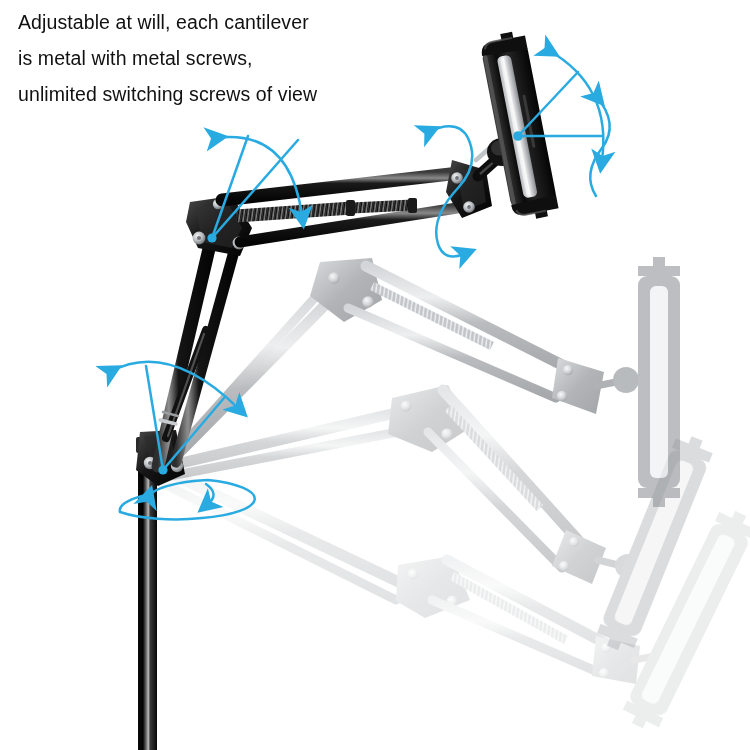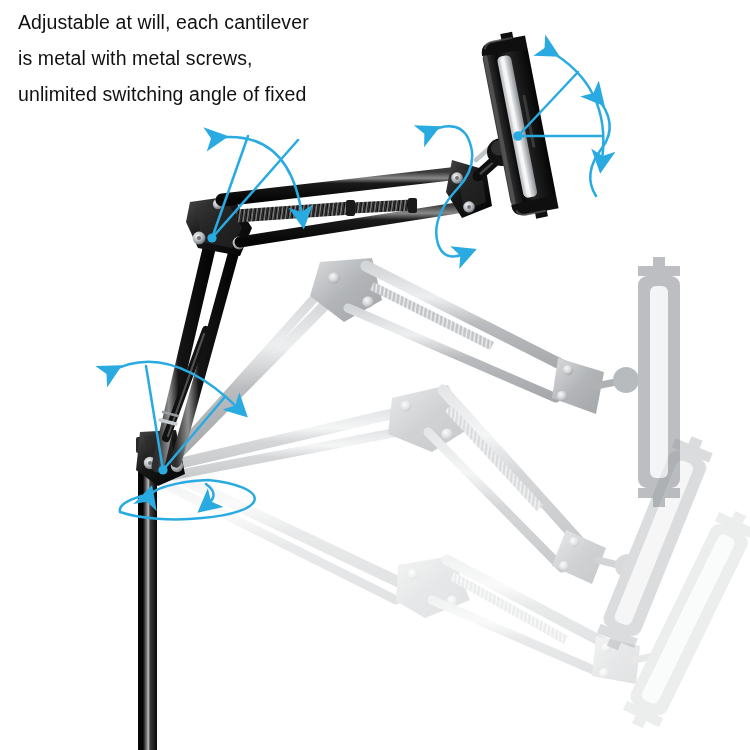--- a/index.html
+++ b/index.html
@@ -48,21 +48,21 @@
   }
 </style>
 </head>
 <body>
 
 <div id="stage">
 
   <div id="caption">
     <span class="line">Adjustable at will, each cantilever</span>
     <span class="line">is metal with metal screws,</span>
-    <span class="line">unlimited switching angle of fixed</span>
+    <span class="line">unlimited switching screws of view</span>
   </div>
 
   <svg id="art" viewBox="0 0 750 750">
     <defs>
 
       <linearGradient id="tubeBlack" x1="0" y1="0" x2="0" y2="1">
         <stop offset="0%" stop-color="#3a3a3a"></stop>
         <stop offset="22%" stop-color="#8a8a8a"></stop>
         <stop offset="40%" stop-color="#1a1a1a"></stop>
         <stop offset="100%" stop-color="#050505"></stop>

